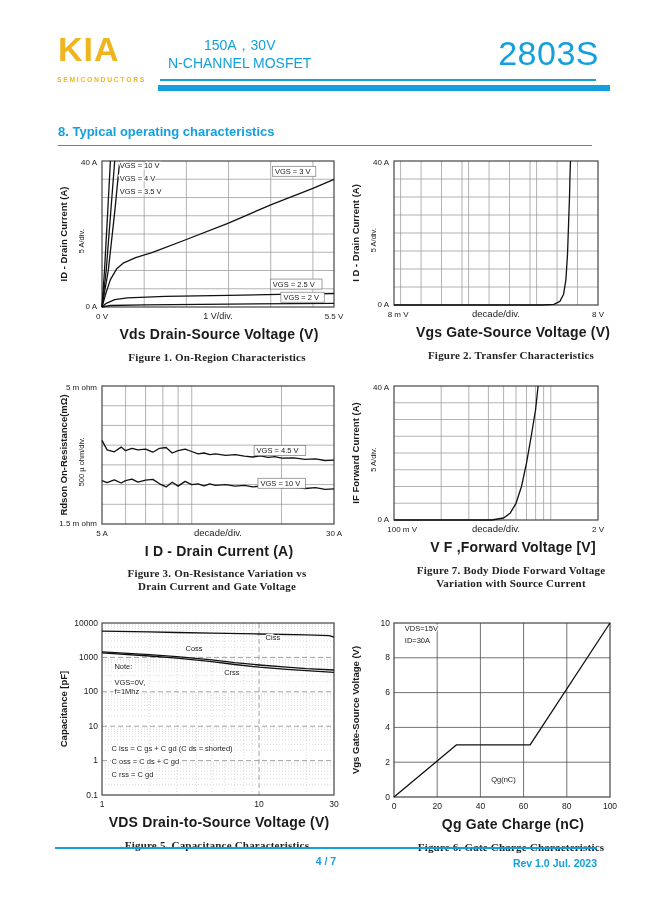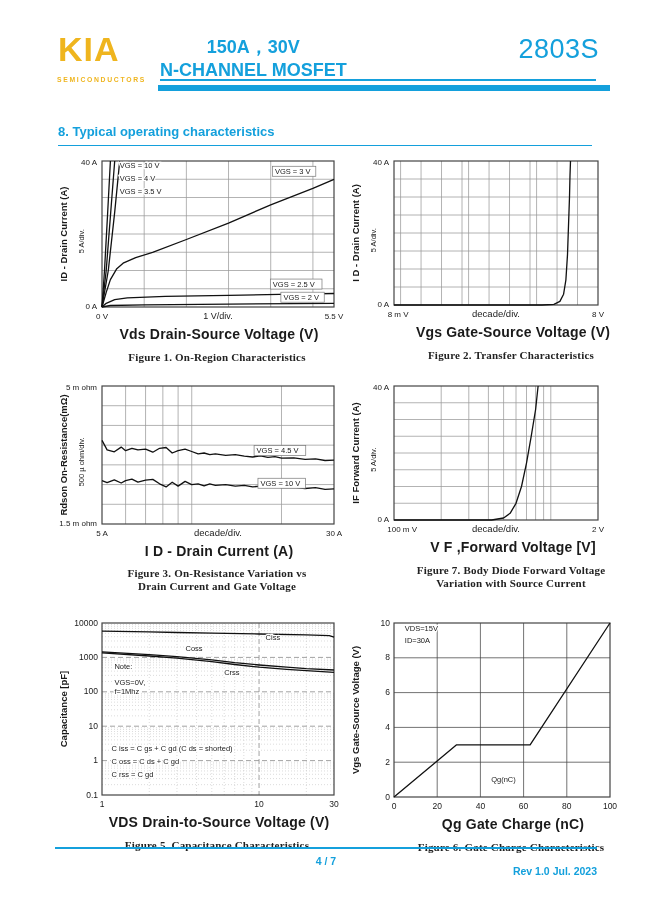--- a/index.html
+++ b/index.html
@@ -5,23 +5,23 @@
   html,body{margin:0;padding:0;background:#fff;}
   body{width:649px;height:917px;position:relative;overflow:hidden;
        font-family:"Liberation Sans",sans-serif;color:#1a1a1a;}
 
   
   .header{position:relative;height:108px;text-align:center;}
   .logo{position:absolute;left:58px;top:32px;font-size:34px;font-weight:bold;
         letter-spacing:1px;line-height:1;}
   .logo-sub{position:absolute;left:57px;top:76px;font-size:6.8px;font-weight:bold;
         letter-spacing:1.7px;}
-  .spec{position:absolute;left:160px;top:36px;font-weight:bold;font-size:18px;
+  .spec{position:absolute;left:168px;top:36px;font-weight:normal;font-size:14px;
         line-height:1.3;}
-  .part{position:absolute;right:50px;top:34px;font-size:27px;letter-spacing:.5px;}
+  .part{position:absolute;right:50px;top:34px;font-size:34px;letter-spacing:.5px;}
   .rule-thin{position:absolute;left:160px;top:79px;width:436px;height:1.5px;}
   .rule-thick{position:absolute;left:158px;top:85px;width:452px;height:6px;}
 
   
   .section-title{margin:16px 0 0 58px;width:534px;font-size:13px;font-weight:600;
         padding-bottom:6px;border-bottom:1.5px solid #14A0DC;}
 
   
   .figures{margin:6px 0 0 44px;display:grid;grid-template-columns:304px 296px;}
   .figure{margin-top:2px;}
@@ -37,21 +37,21 @@
   .caption + .caption{margin-top:1px;}
   .figure:nth-child(3) .caption{margin-top:8px;}
   .figure:nth-child(3) .caption + .caption,
   .figure:nth-child(4) .caption + .caption{margin-top:1px;}
 
   
   .footer{position:absolute;top:847px;left:55px;width:542px;
         border-top:2px solid #14A0DC;height:20px;}
   .footer .page{position:absolute;left:50%;transform:translateX(-50%);top:6px;
         font-weight:bold;font-size:10.5px;}
-  .footer .rev{position:absolute;right:0;top:16px;font-weight:bold;font-size:10.5px;}
+  .footer .rev{position:absolute;right:0;top:8px;font-weight:bold;font-size:10.5px;}
   .c-blue{color:#14A0DC;}
   .c-yellow{color:#EFB51E;}
   .bg-blue{background:#14A0DC;}
 </style>
 </head>
 <body>
 
 <div class="header">
   <div class="logo c-yellow">KIA</div>
   <div class="logo-sub c-yellow">SEMICONDUCTORS</div>

